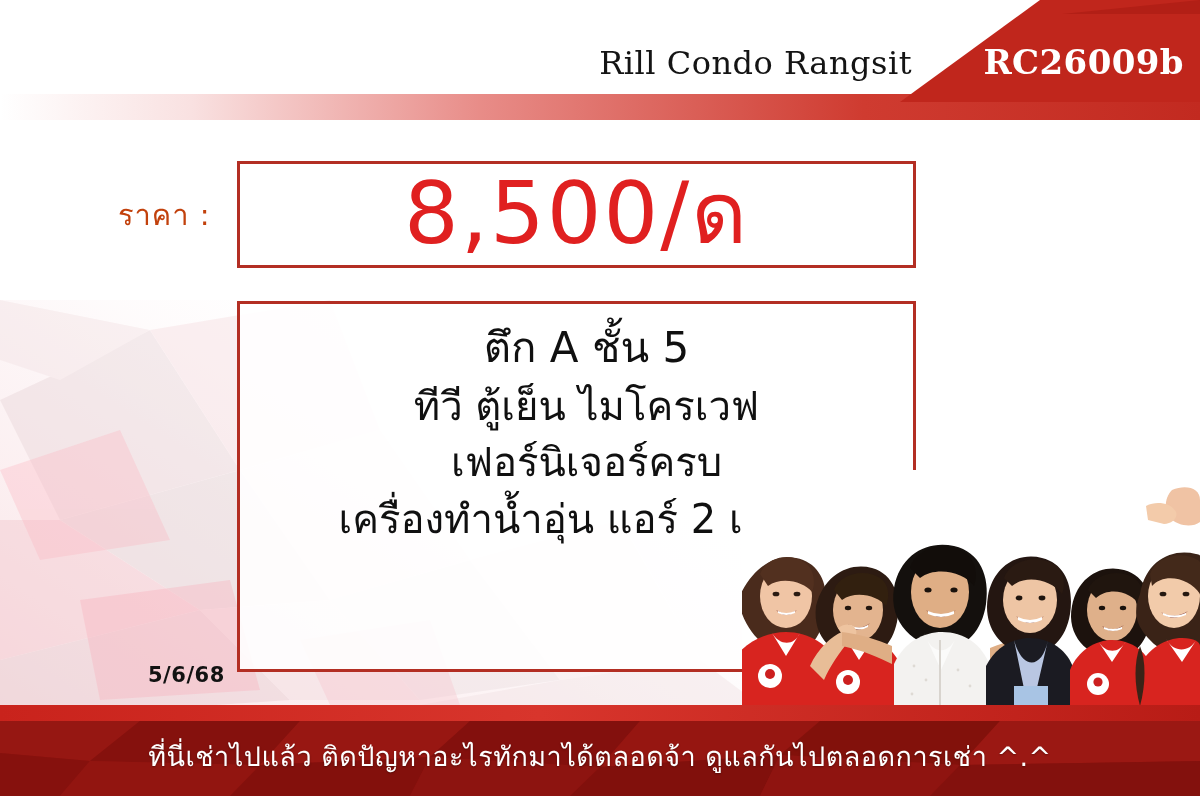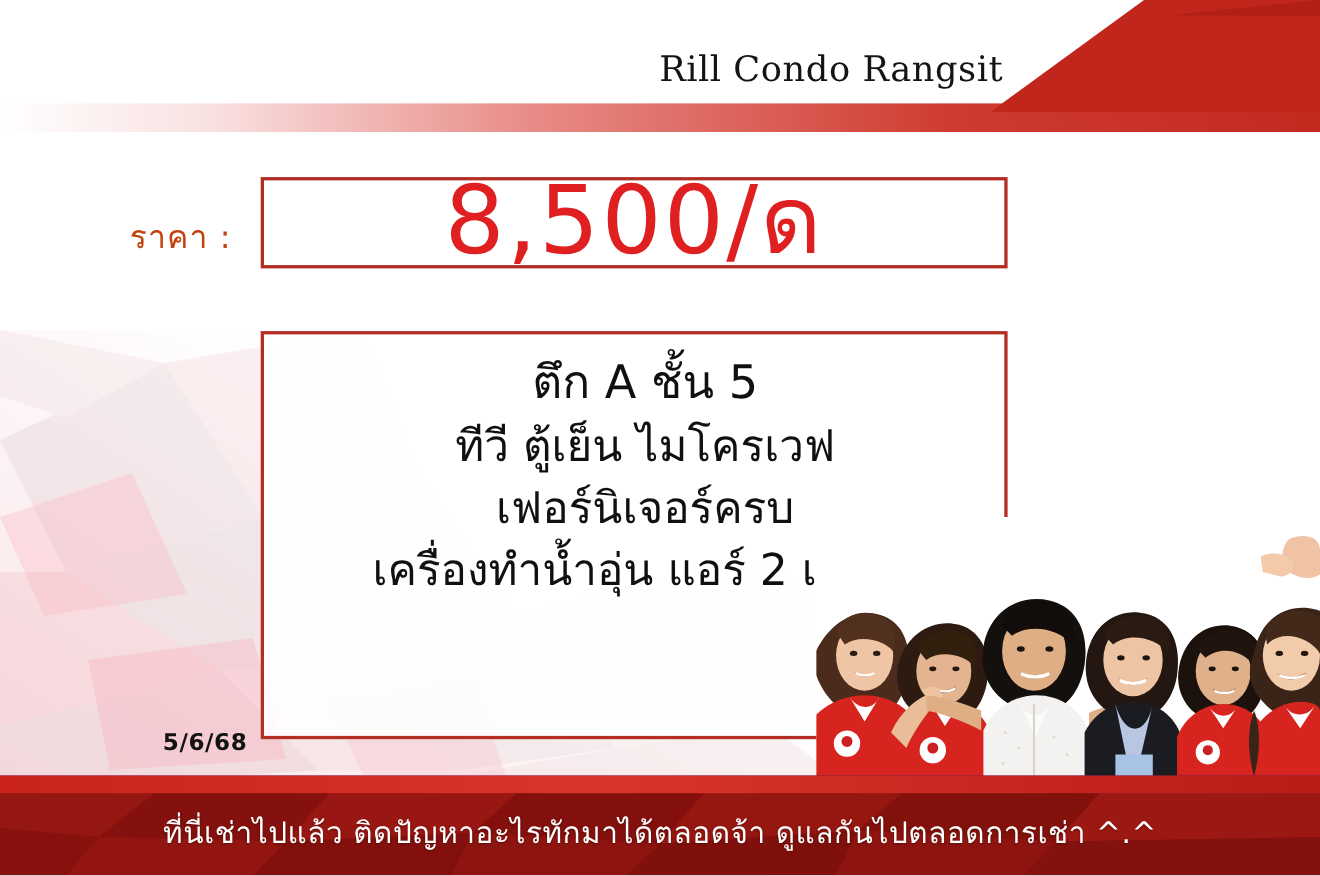--- a/index.html
+++ b/index.html
@@ -111,21 +111,21 @@
     white-space: nowrap;
     z-index: 6;
   }
 
   
   .price-box {
     position: absolute;
     left: 237px;
     top: 161px;
     width: 679px;
-    height: 83px;
+    height: 107px;
     border: 3px solid #b32e23;
     background: rgba(255,255,255,0.92);
     box-sizing: border-box;
     z-index: 6;
   }
   .price-value {
     position: absolute;
     left: 0; right: 0;
     top: 50%;
     transform: translateY(-52%);
@@ -197,21 +197,21 @@
 
   
   .bottom-banner {
     position: absolute;
     left: 0;
     bottom: 0;
     width: 1200px;
     height: 91px;
     z-index: 10;
     overflow: hidden;
-    background: #701a75;
+    background: #c2410c;
   }
   .bb-texture { position: absolute; inset: 0; }
   .bb-top-strip {
     position: absolute;
     left: 0; top: 0;
     width: 1200px; height: 16px;
     background: linear-gradient(to right, #c9231c 0%, #d8352c 45%, #b81c16 100%);
   }
   .banner-text {
     position: absolute;
@@ -264,20 +264,21 @@
   </div>
 
   <div class="header">
     <div class="header-red-wedge">
       <svg width="1200" height="102" viewBox="0 0 1200 102" xmlns="http://www.w3.org/2000/svg">
         <polygon points="1200,0 1200,102 900,102 1040,0" fill="#c0261c"></polygon>
         <polygon points="1200,0 1200,14 1062,14" fill="#b21f16"></polygon>
       </svg>
     </div>
     <div class="title-text">Rill Condo  Rangsit</div>
+    <div class="code-text">RC26009b</div>
   </div>
 
   <div class="header-stripe"></div>
 
 
   <div class="label-price">ราคา :</div>
   <div class="price-box">
     <div class="price-value">8,500/ด</div>
   </div>
 

